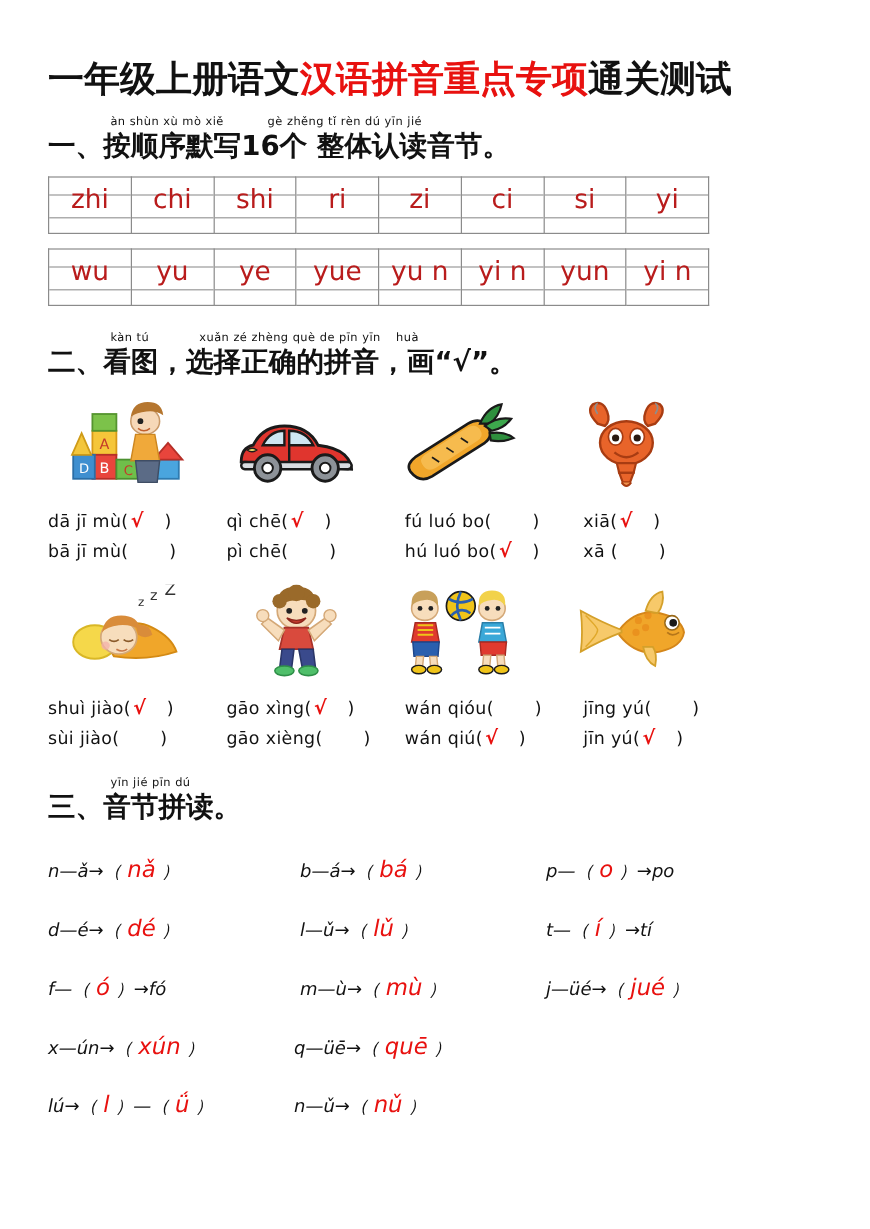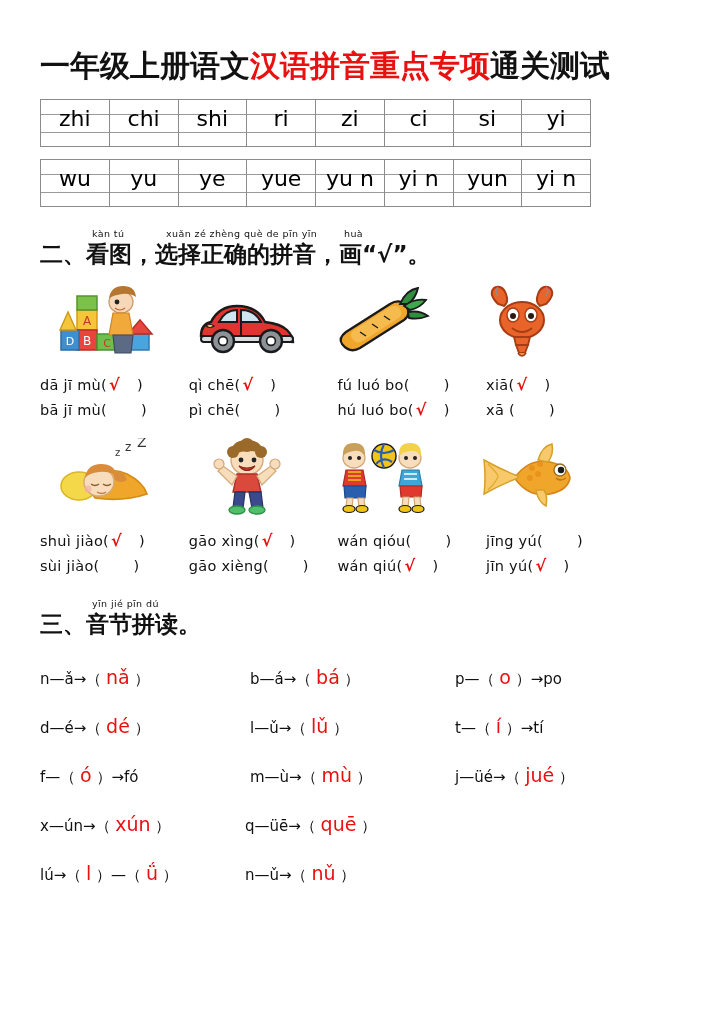--- a/index.html
+++ b/index.html
@@ -49,21 +49,21 @@
     border:1px solid #8b8b8b;
     height:46px; padding:0; position:relative;
   }
   .cellgrid{ position:absolute; inset:0; }
   .cellgrid i{ position:absolute; left:0; right:0; height:0; border-top:1px solid #9a9a9a; }
   .cellgrid i.l1{ top:30%; }
   .cellgrid i.l2{ top:70%; }
   .syl{
     position:absolute; inset:0;
     display:flex; align-items:center; justify-content:center;
-    color:#000000; font-size:22px; line-height:1;
+    color:#b91c1c; font-size:22px; line-height:1;
     font-family:"DejaVu Sans",sans-serif;
     padding-bottom:9px;
     z-index:2;
   }
 
   
   .picrow{ display:flex; justify-content:space-between; margin-top:14px; }
   .piccell{ width:155px; display:flex; flex-direction:column; align-items:center; }
   .thumb{
     width:110px; height:80px; background:#fff;
@@ -73,33 +73,42 @@
   .thumb svg{ display:block; }
 
   .ansrow{ display:flex; margin-top:8px; }
   .anscell{ width:170px; font-size:14.5px; font-family:"DejaVu Sans",sans-serif; white-space:nowrap; }
   .anscell .ln{ margin:6px 0 0 0; letter-spacing:.3px; }
   .chk{ color:#e8110f; font-weight:bold; font-size:16px; padding:0 2px; }
   .blank{ display:inline-block; width:15px; }
 
   
   .blend{ margin-top:16px; }
-  .brow{ display:flex; margin-top:30px; }
+  .brow{ display:flex; margin-top:30px;font-style:italic; }
   .bcell{ font-size:15px; font-family:"DejaVu Sans",sans-serif; white-space:nowrap; line-height:1; }
   .bcell .ans{ color:#e8110f; font-size:19px; }
 </style>
 </head>
 <body>
 
 <div class="page">
 
   <h1 class="title">
     <span>一年级上册语文</span><span class="red">汉语拼音重点专项</span><span>通关测试</span>
   </h1>
 
+  <div class="sec-head">
+    <div class="ruby-row">
+      <span style="left:52px">àn shùn xù  mò xiě</span>
+      <span style="left:183px">gè zhěng tǐ  rèn dú yīn jié</span>
+    </div>
+    <div class="sec-line">
+      <span>一、</span><span>按顺序默写16个 整体认读音节。</span>
+    </div>
+  </div>
 
   <table class="pytable">
     <tbody>
         <tr>
       <td>
             <div class="cellgrid">
               <i class="l1"></i>
               <i class="l2"></i>
             </div>
             <div class="syl">zhi</div>
@@ -217,21 +226,21 @@
             <div class="syl">yi n</div>
           </td>
     </tr>
   </tbody>
     </table>
 
   <div class="sec-head" style="margin-top:34px">
     <div class="ruby-row">
       <span style="left:52px">kàn tú</span>
       <span style="left:126px">xuǎn zé zhèng què  de  pīn yīn</span>
-      <span style="left:304px">huà</span>
+      <span style="left:290px">huà</span>
     </div>
     <div class="sec-line">
       <span>二、</span><span>看图，选择正确的拼音，画“√”。</span>
     </div>
   </div>
 
   <div class="picrow">
     <div class="piccell">
       <div class="thumb">
         <svg width="108" height="78" viewBox="0 0 108 78">

